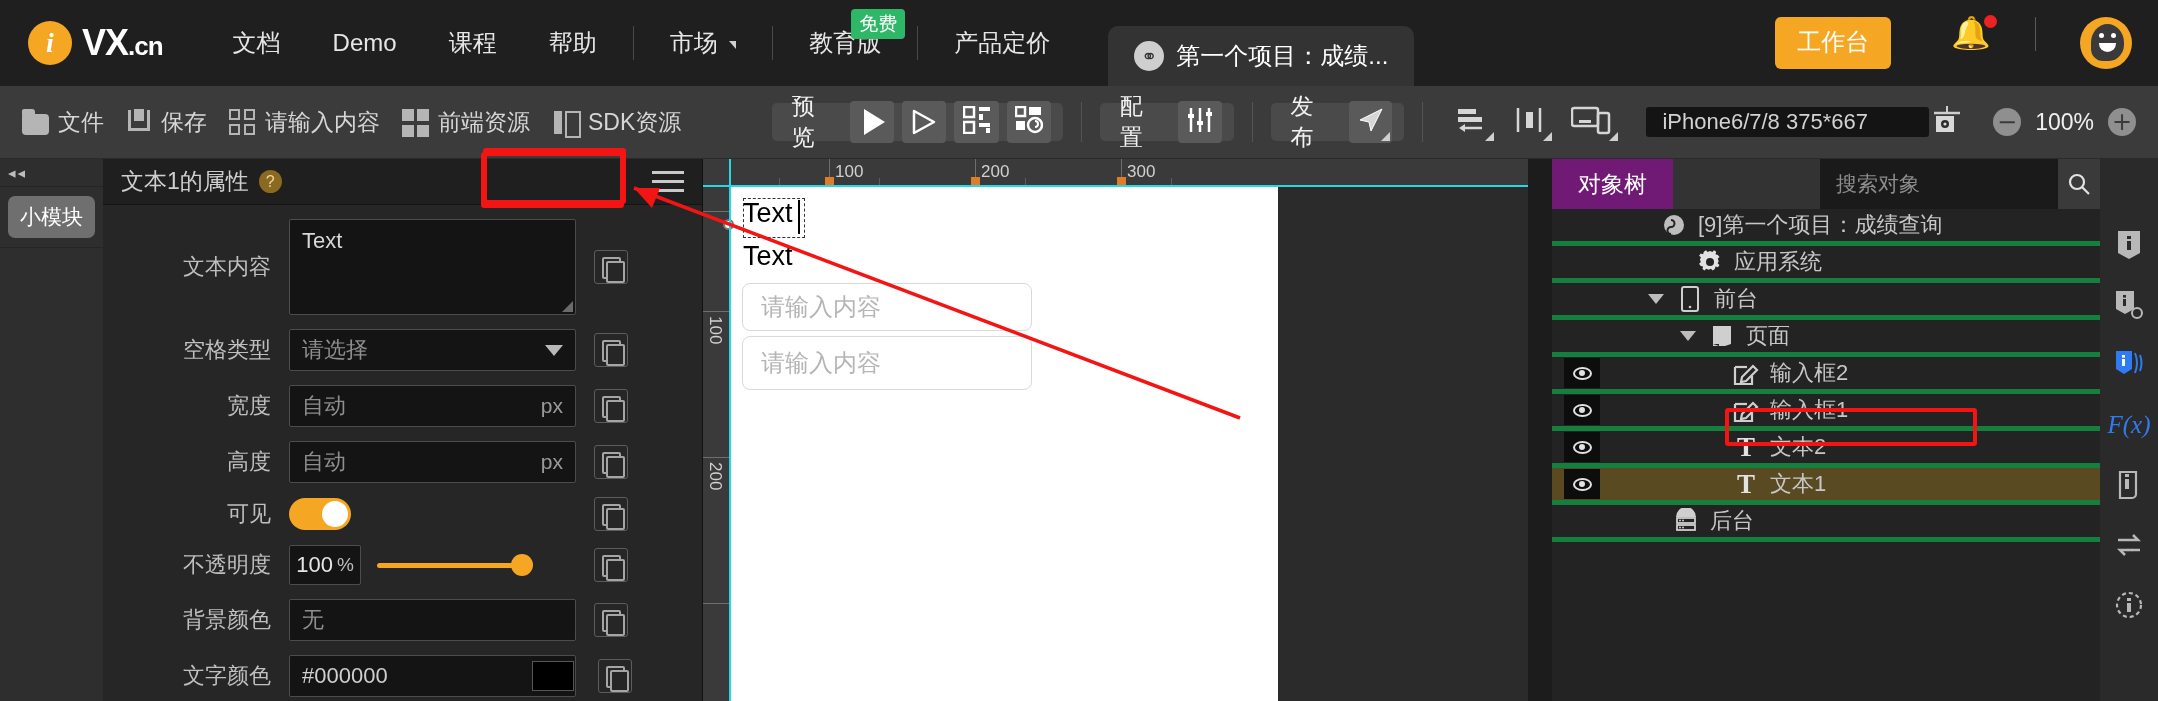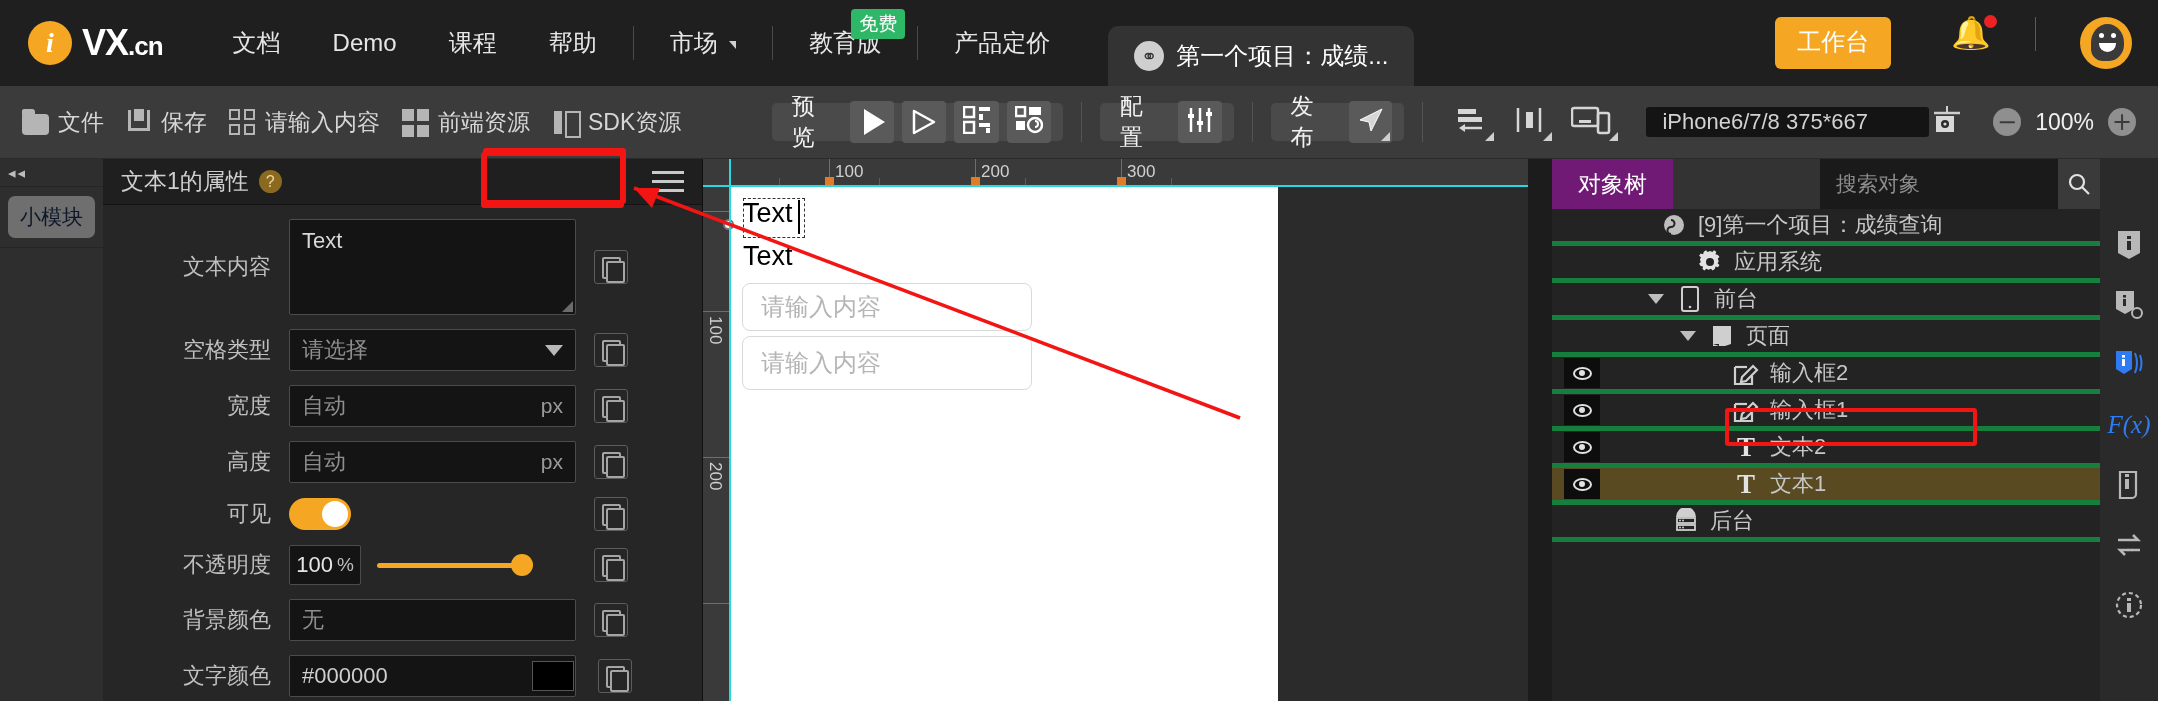--- a/index.html
+++ b/index.html
@@ -166,21 +166,21 @@
   .left-rail {
     position: absolute; left: 0; top: 159px; width: 103px; height: 542px;
     background: #2e2e2e;
   }
   .rail-collapse {
     height: 28px; display: flex; align-items: center; padding-left: 8px;
     color: #bdbdbd; font-size: 15px; letter-spacing: 2px; cursor: pointer;
     border-bottom: 1px solid #252525;
   }
   .rail-btn {
-    margin: 9px 8px; background: #6f6f6f; color: #0f172a; font-size: 21px;
+    margin: 9px 8px; background: #6f6f6f; color: #ffffff; font-size: 21px;
     text-align: center; padding: 7px 0; border-radius: 7px; cursor: pointer;
   }
   .rail-bottom { border-top: 1px solid #252525; height: 100%; }
 
   
   .props {
     position: absolute; left: 103px; top: 159px; width: 600px; height: 542px;
     background: #262626; border-right: 1px solid #111;
   }
   .props-head {

